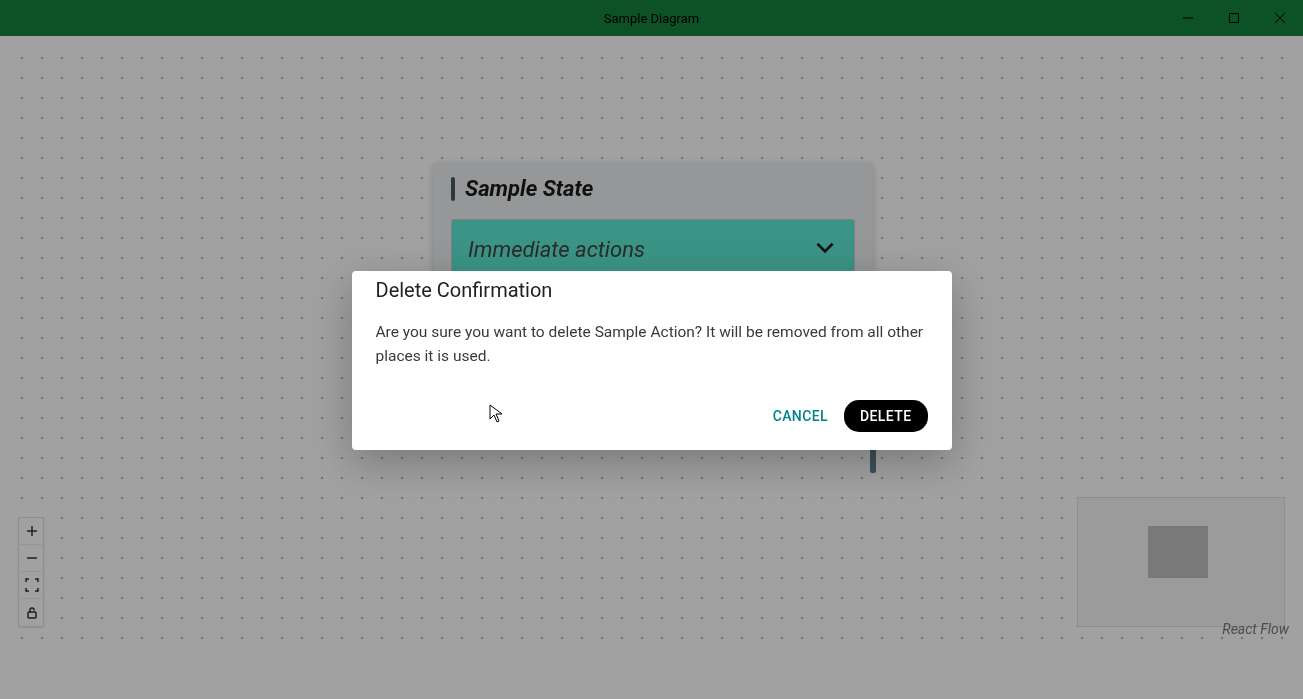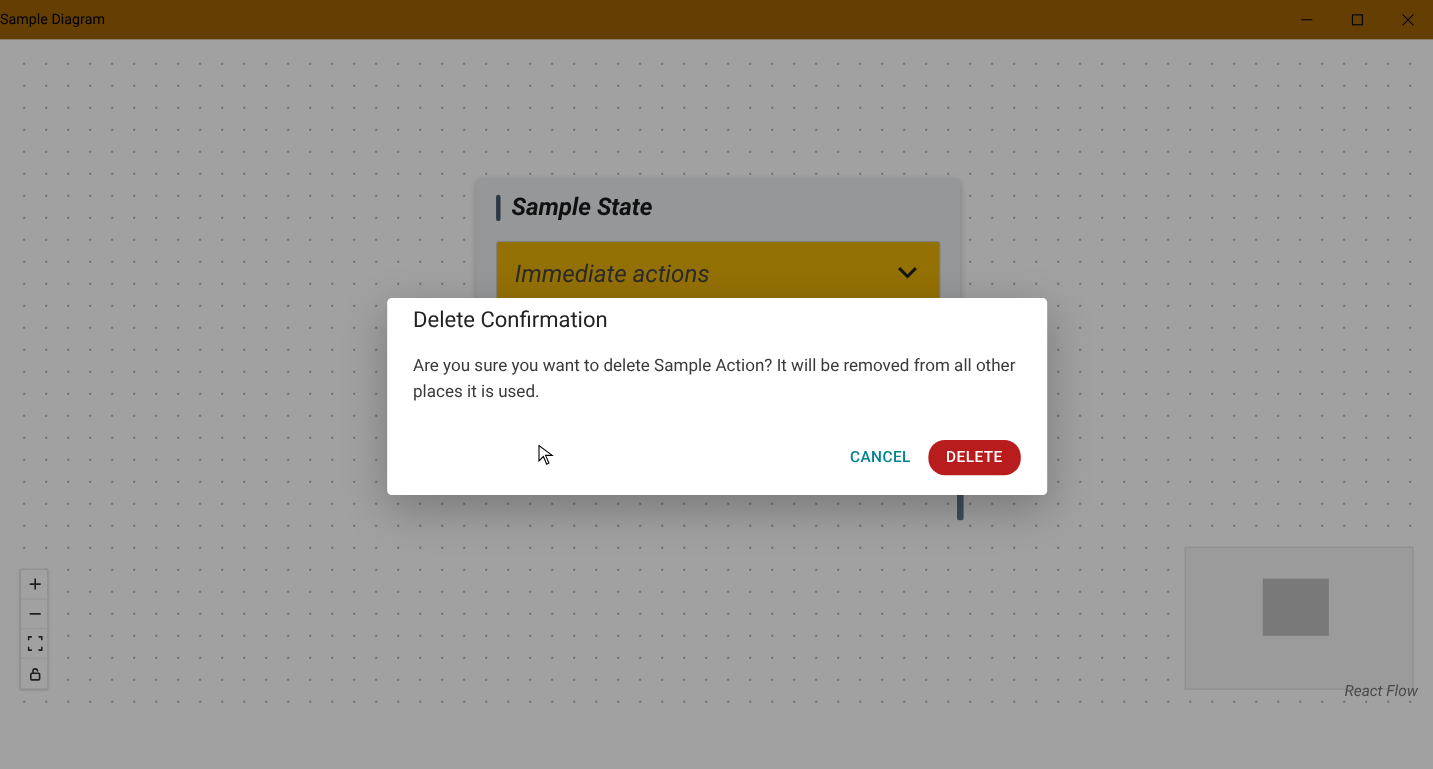--- a/index.html
+++ b/index.html
@@ -1,24 +1,24 @@
 <!DOCTYPE html>
 <html><head>
 <meta charset="utf-8">
 <style>
   * { box-sizing: border-box; margin: 0; padding: 0; }
   html, body { width: 100%; height: 100%; font-family: "Segoe UI", Roboto, Arial, sans-serif; overflow: hidden; }
   body { background: #fff; position: relative; }
 
   .titlebar {
     height: 36px;
-    background: #a16207;
+    background: #15803d;
     display: flex;
     align-items: center;
-    justify-content: flex-start;
+    justify-content: center;
     position: relative;
     user-select: none;
   }
   .titlebar-title { font-size: 13px; color: #000; }
   .win-controls { position: absolute; right: 0; top: 0; height: 36px; display: flex; }
   .win-btn { width: 46px; height: 36px; display: flex; align-items: center; justify-content: center; cursor: pointer; }
   .win-btn svg { width: 12px; height: 12px; stroke: #000; stroke-width: 1; fill: none; }
 
   .workspace {
     position: absolute;
@@ -57,21 +57,21 @@
     background: #455a64;
     margin-right: 10px;
     border-radius: 2px;
   }
   .state-title {
     font-size: 22px;
     font-weight: 700;
     color: #1a1a1a;
   }
   .section-block {
-    background: #eab308;
+    background: #5eead4;
     border: 1px solid #ccc;
     border-radius: 3px;
     padding: 14px 16px;
     display: flex;
     align-items: center;
     justify-content: space-between;
   }
   .section-title {
     font-size: 22px;
     color: #444;
@@ -183,21 +183,21 @@
     padding: 8px 16px;
     border-radius: 4px;
     text-transform: uppercase;
     cursor: pointer;
     letter-spacing: 0.4px;
     border: none;
     background: transparent;
     font-family: inherit;
   }
   .btn-cancel { color: #00838f; }
-  .btn-delete { background: #b91c1c; color: #fff; border-radius: 15px; }
+  .btn-delete { background: #000000; color: #fff; border-radius: 15px; }
 
   .cursor {
     position: absolute;
     left: 489px;
     top: 404px;
     z-index: 200;
     pointer-events: none;
   }
   .cursor svg { width: 16px; height: 20px; }
 </style>

